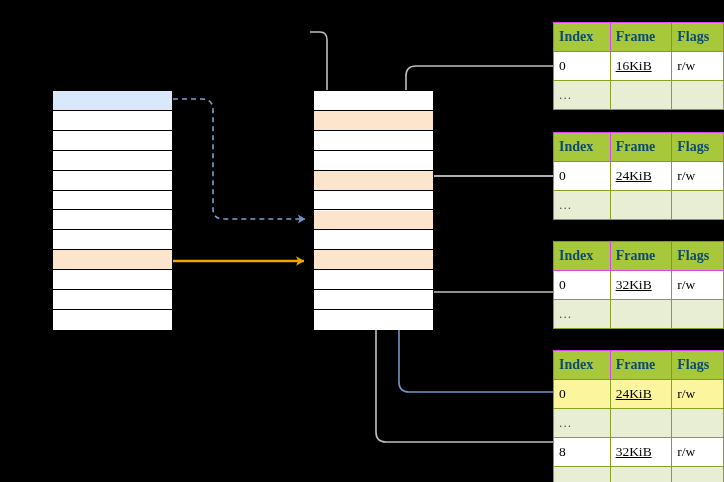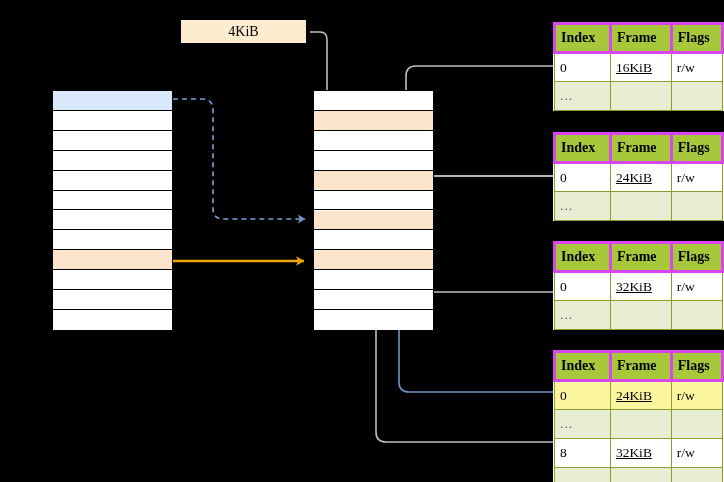--- a/index.html
+++ b/index.html
@@ -13,22 +13,22 @@
   .grow.last{border-bottom:none;}
   .grow.blue{background:#d9e8fb;}
   .grow.peach{background:#fde4cd;}
 
   
   .ptable{position:absolute;border-collapse:collapse;background:#fff;
           font-size:13.5px;color:#000;}
   .ptable td,.ptable th{border:1px solid #8a9e28;padding:2px 5px;
           box-sizing:border-box;height:29px;vertical-align:middle;
           font-weight:normal;text-align:left;white-space:nowrap;}
-  .ptable th{background:#a8c83c;color:#000000;font-weight:bold;font-size:14px;
-          border:3px solid #d946ef;}
+  .ptable th{background:#a8c83c;color:#0c4a6e;font-weight:bold;font-size:14px;
+          border:1px solid #d946ef;}
   .ptable td.c-index{width:57px;}
   .ptable td.c-frame{width:62px;text-decoration:underline;}
   .ptable td.c-flags{width:52px;}
   .ptable th.c-index{width:57px;}
   .ptable th.c-frame{width:62px;margin-top:16px;}
   .ptable th.c-flags{width:52px;}
   .ptable tr.dots td{background:#e7eed3;color:#555;letter-spacing:1px;}
   .ptable tr.data td{background:#fff;}
   .hl{background:#fbf59d !important;}
 
@@ -79,23 +79,20 @@
     <path d="M376,330 L376,266" fill="none" stroke="none"></path>
     <path d="M358,300 L358,264" fill="none" stroke="#bfbfbf" stroke-width="1.6" marker-end="url(#ahGrayUp)"></path>
 
     <path d="M553,392 L409,392 Q399,392 399,382 L399,222" fill="none" stroke="#6f94c8" stroke-width="1.6" marker-end="url(#ahBlueUp)"></path>
 
     <path d="M173,99 L202,99 Q213,99 213,110 L213,209 Q213,219 224,219 L305,219" fill="none" stroke="#7ba2d4" stroke-width="1.6" stroke-dasharray="5,4" marker-end="url(#ahBlueR)"></path>
 
     <path d="M53,261 L304,261" fill="none" stroke="#f0a500" stroke-width="2.4" marker-end="url(#ahOrangeR)"></path>
   </svg>
 
-  <div class="callout" style="left:181px;top:20px;width:125px;height:23px;">
-    <span>4KiB</span>
-  </div>
 
   <div class="grid" id="left-grid" style="left:52px;top:90px;width:121px;height:239px;">
       <div class="grow blue" style="top: 0px; height: 19.9167px;"></div>
       <div class="grow" style="top: 19.9167px; height: 19.9167px;"></div>
       <div class="grow" style="top: 39.8333px; height: 19.9167px;"></div>
       <div class="grow" style="top: 59.75px; height: 19.9167px;"></div>
       <div class="grow" style="top: 79.6667px; height: 19.9167px;"></div>
       <div class="grow" style="top: 99.5833px; height: 19.9167px;"></div>
       <div class="grow" style="top: 119.5px; height: 19.9167px;"></div>
       <div class="grow" style="top: 139.417px; height: 19.9167px;"></div>

